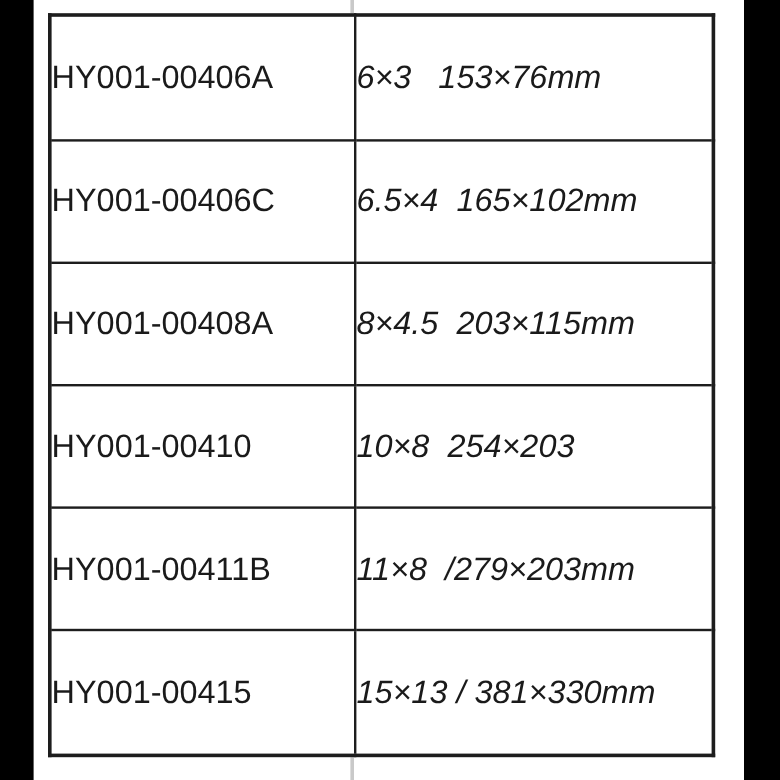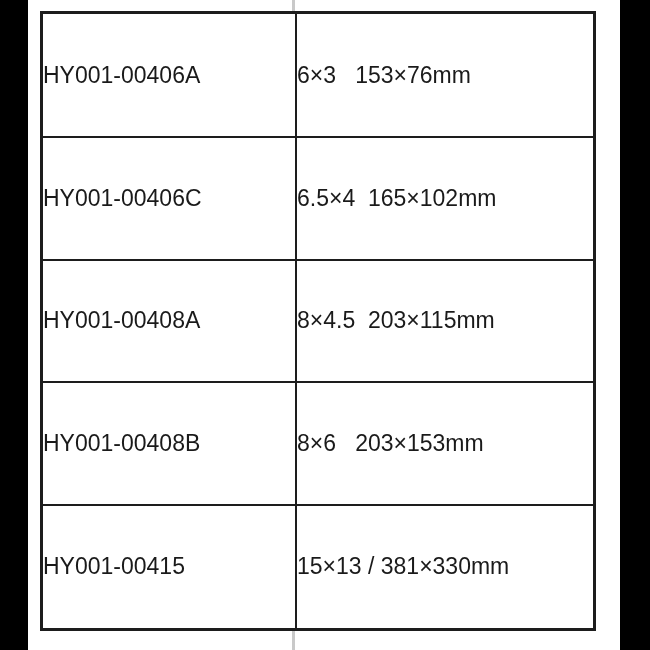--- a/index.html
+++ b/index.html
@@ -37,31 +37,31 @@
     top: 11px;
     width: 556px;
     height: 620px;
     border-collapse: collapse;
     table-layout: fixed;
     background: #ffffff;
     border: 3px solid #1d1d1d;
   }
   table.spec td {
     border: 2px solid #1d1d1d;
-    font-size: 23px;
+    font-size: 27px;
     line-height: 1;
     color: #1a1a1a;
     vertical-align: middle;
     white-space: pre;
     overflow: hidden;
     padding: 0;
     margin-left: 48px;
   }
   td.code { width: 252px; padding-left: 8px; }
-  td.size { padding-left: 7px; }
+  td.size { padding-left: 7px; font-style: italic; }
 </style>
 </head>
 <body>
 
 <div class="canvas">
 
   <div class="edge-bar left"></div>
   <div class="edge-bar right"></div>
   <div class="divider-ghost top"></div>
   <div class="divider-ghost bottom"></div>
@@ -74,22 +74,26 @@
       </tr>
       <tr>
         <td class="code">HY001-00406C</td>
         <td class="size">6.5×4  165×102mm</td>
       </tr>
       <tr>
         <td class="code">HY001-00408A</td>
         <td class="size">8×4.5  203×115mm</td>
       </tr>
       <tr>
-        <td class="code">HY001-00408B</td>
-        <td class="size">8×6   203×153mm</td>
+        <td class="code">HY001-00410</td>
+        <td class="size">10×8  254×203</td>
+      </tr>
+      <tr>
+        <td class="code">HY001-00411B</td>
+        <td class="size">11×8  /279×203mm</td>
       </tr>
       <tr>
         <td class="code">HY001-00415</td>
         <td class="size">15×13 / 381×330mm</td>
       </tr>
     </tbody>
   </table>
 
 </div>
 

